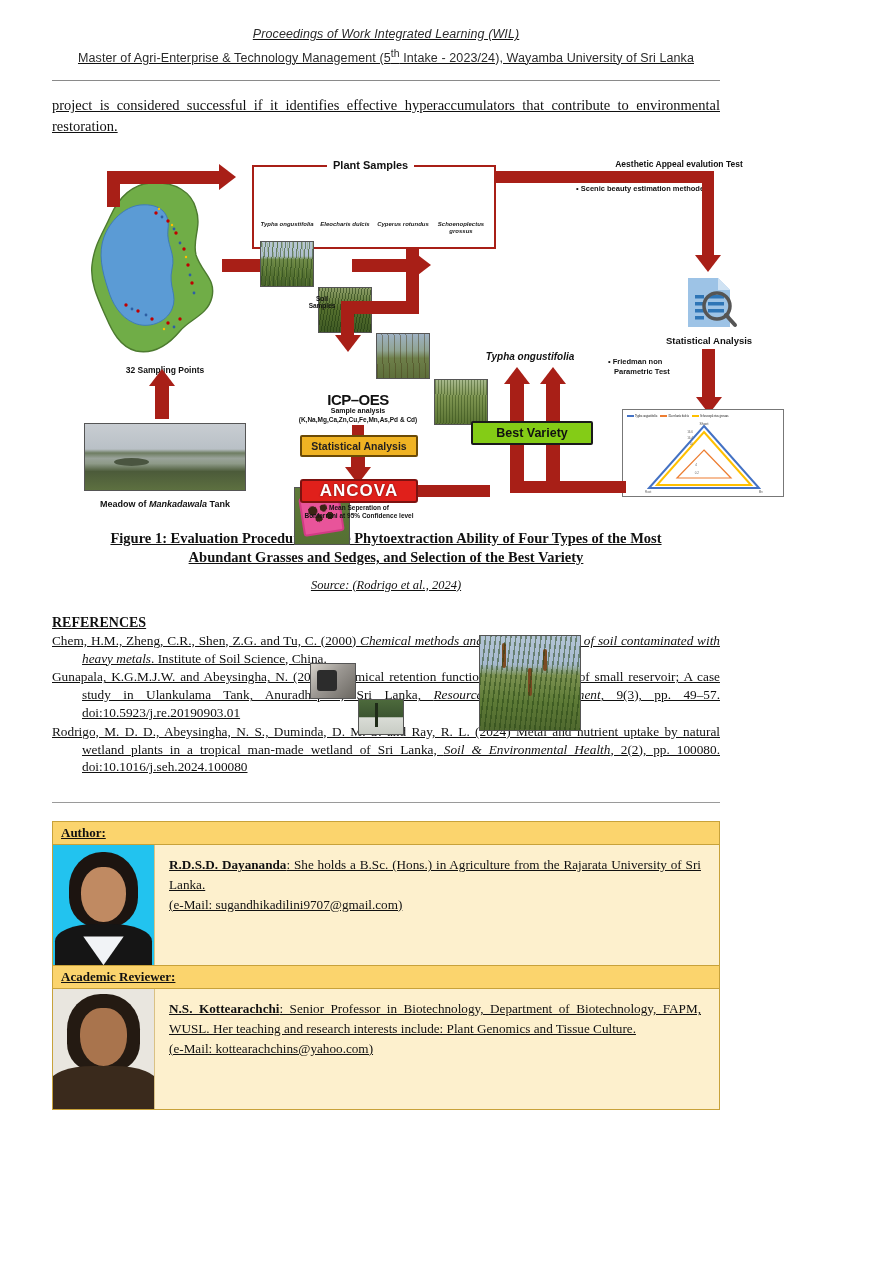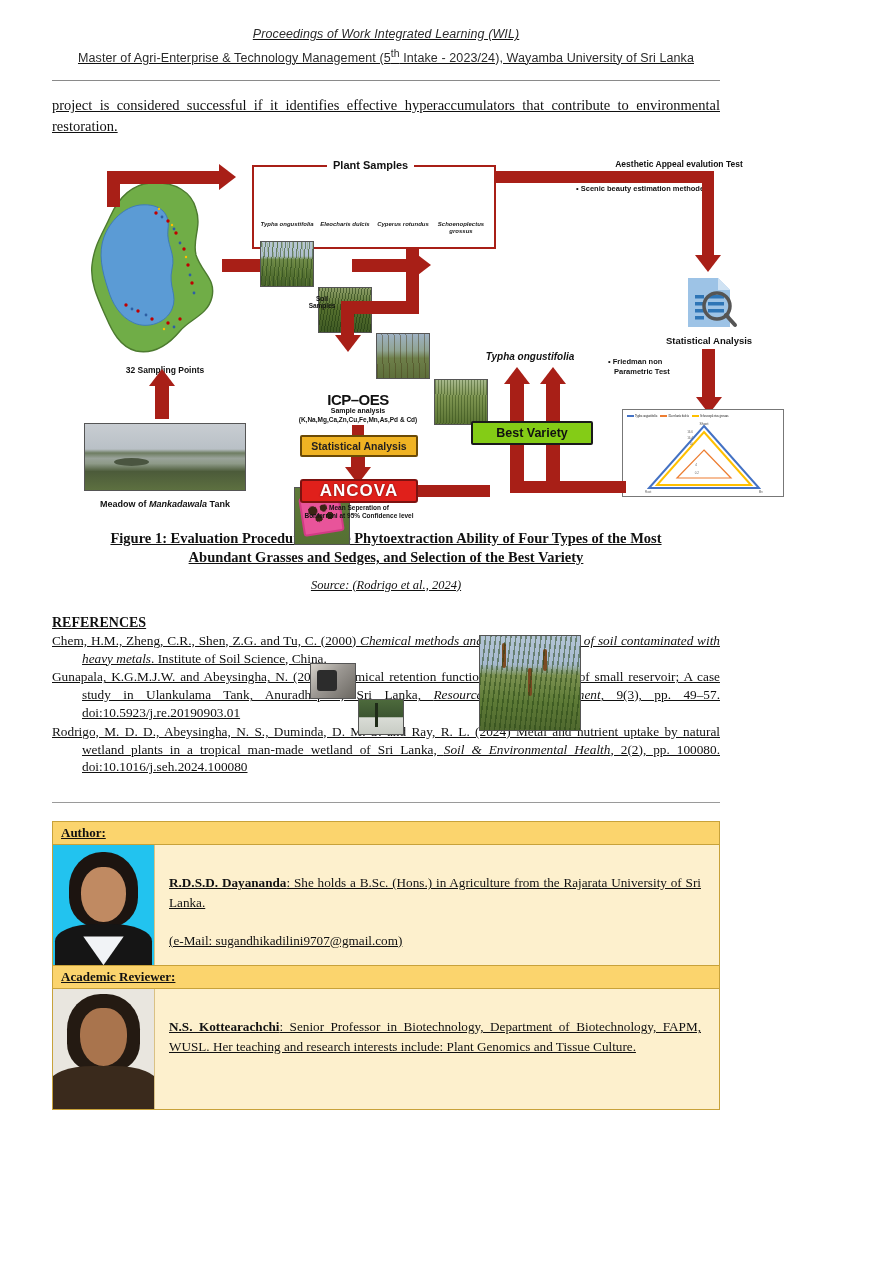--- a/index.html
+++ b/index.html
@@ -208,22 +208,22 @@
   .mid-rule { margin:26px 0 0 0; border-top:1.2px solid #9a9a9a; }
 
   
   .bio-wrap { margin-top:18px; border:1px solid #c8a23a; }
   .bio-head {
     background:#fbd46d; border-bottom:1px solid #c8a23a;
     font-weight:bold; font-size:13px; padding:3px 8px; color:#111;
   }
   .bio-body { display:flex; background:#fdf0cd; }
   .bio-photo { width:102px; flex:0 0 102px; height:120px; border-right:1px solid #d9c184; position:relative; overflow:hidden; }
-  .bio-text { padding:28px 18px 10px 14px; font-size:13.2px; line-height:1.5; text-align:justify; }
-  .bio-email { margin-top:18px; }
+  .bio-text { padding:10px 18px 10px 14px; font-size:13.2px; line-height:1.5; text-align:justify; }
+  .bio-email { }
 
   .av1 { background:#22c3ef; position:relative; }
   .av1 .hair { position:absolute; left:16%; top:6%; width:68%; height:62%; background:#1c1410; border-radius:48% 48% 40% 40%; }
   .av1 .face { position:absolute; left:28%; top:18%; width:44%; height:46%; background:#c08a62; border-radius:46% 46% 50% 50%; }
   .av1 .body { position:absolute; left:2%; bottom:0; width:96%; height:34%; background:#151515; border-radius:42% 42% 0 0; }
   .av1 .collar { position:absolute; left:30%; bottom:0; width:40%; height:24%; background:#f1f3f6; clip-path:polygon(50% 100%, 0 0, 100% 0); }
 
   .av2 { background:#e9e6df; position:relative; }
   .av2 .hair { position:absolute; left:14%; top:4%; width:72%; height:64%; background:#241a12; border-radius:46% 46% 36% 36%; }
   .av2 .face { position:absolute; left:27%; top:16%; width:46%; height:48%; background:#a9744d; border-radius:46% 46% 52% 52%; }
@@ -467,20 +467,21 @@
     <div class="bio-wrap" style="margin-top:-1px;">
       <div class="bio-head">Academic Reviewer:</div>
       <div class="bio-body">
         <div class="bio-photo av2">
           <div class="hair"></div>
           <div class="face"></div>
           <div class="body"></div>
         </div>
         <div class="bio-text">
           <span style="font-weight:bold;">N.S. Kottearachchi</span><span>: Senior Professor in Biotechnology, Department of Biotechnology, FAPM, WUSL. Her teaching and research interests include: Plant Genomics and Tissue Culture.</span>
+          <div class="bio-email">(e-Mail: kottearachchins@yahoo.com)</div>
         </div>
       </div>
     </div>
 
   </div>
 
 
 </div>
 
 </body></html>

